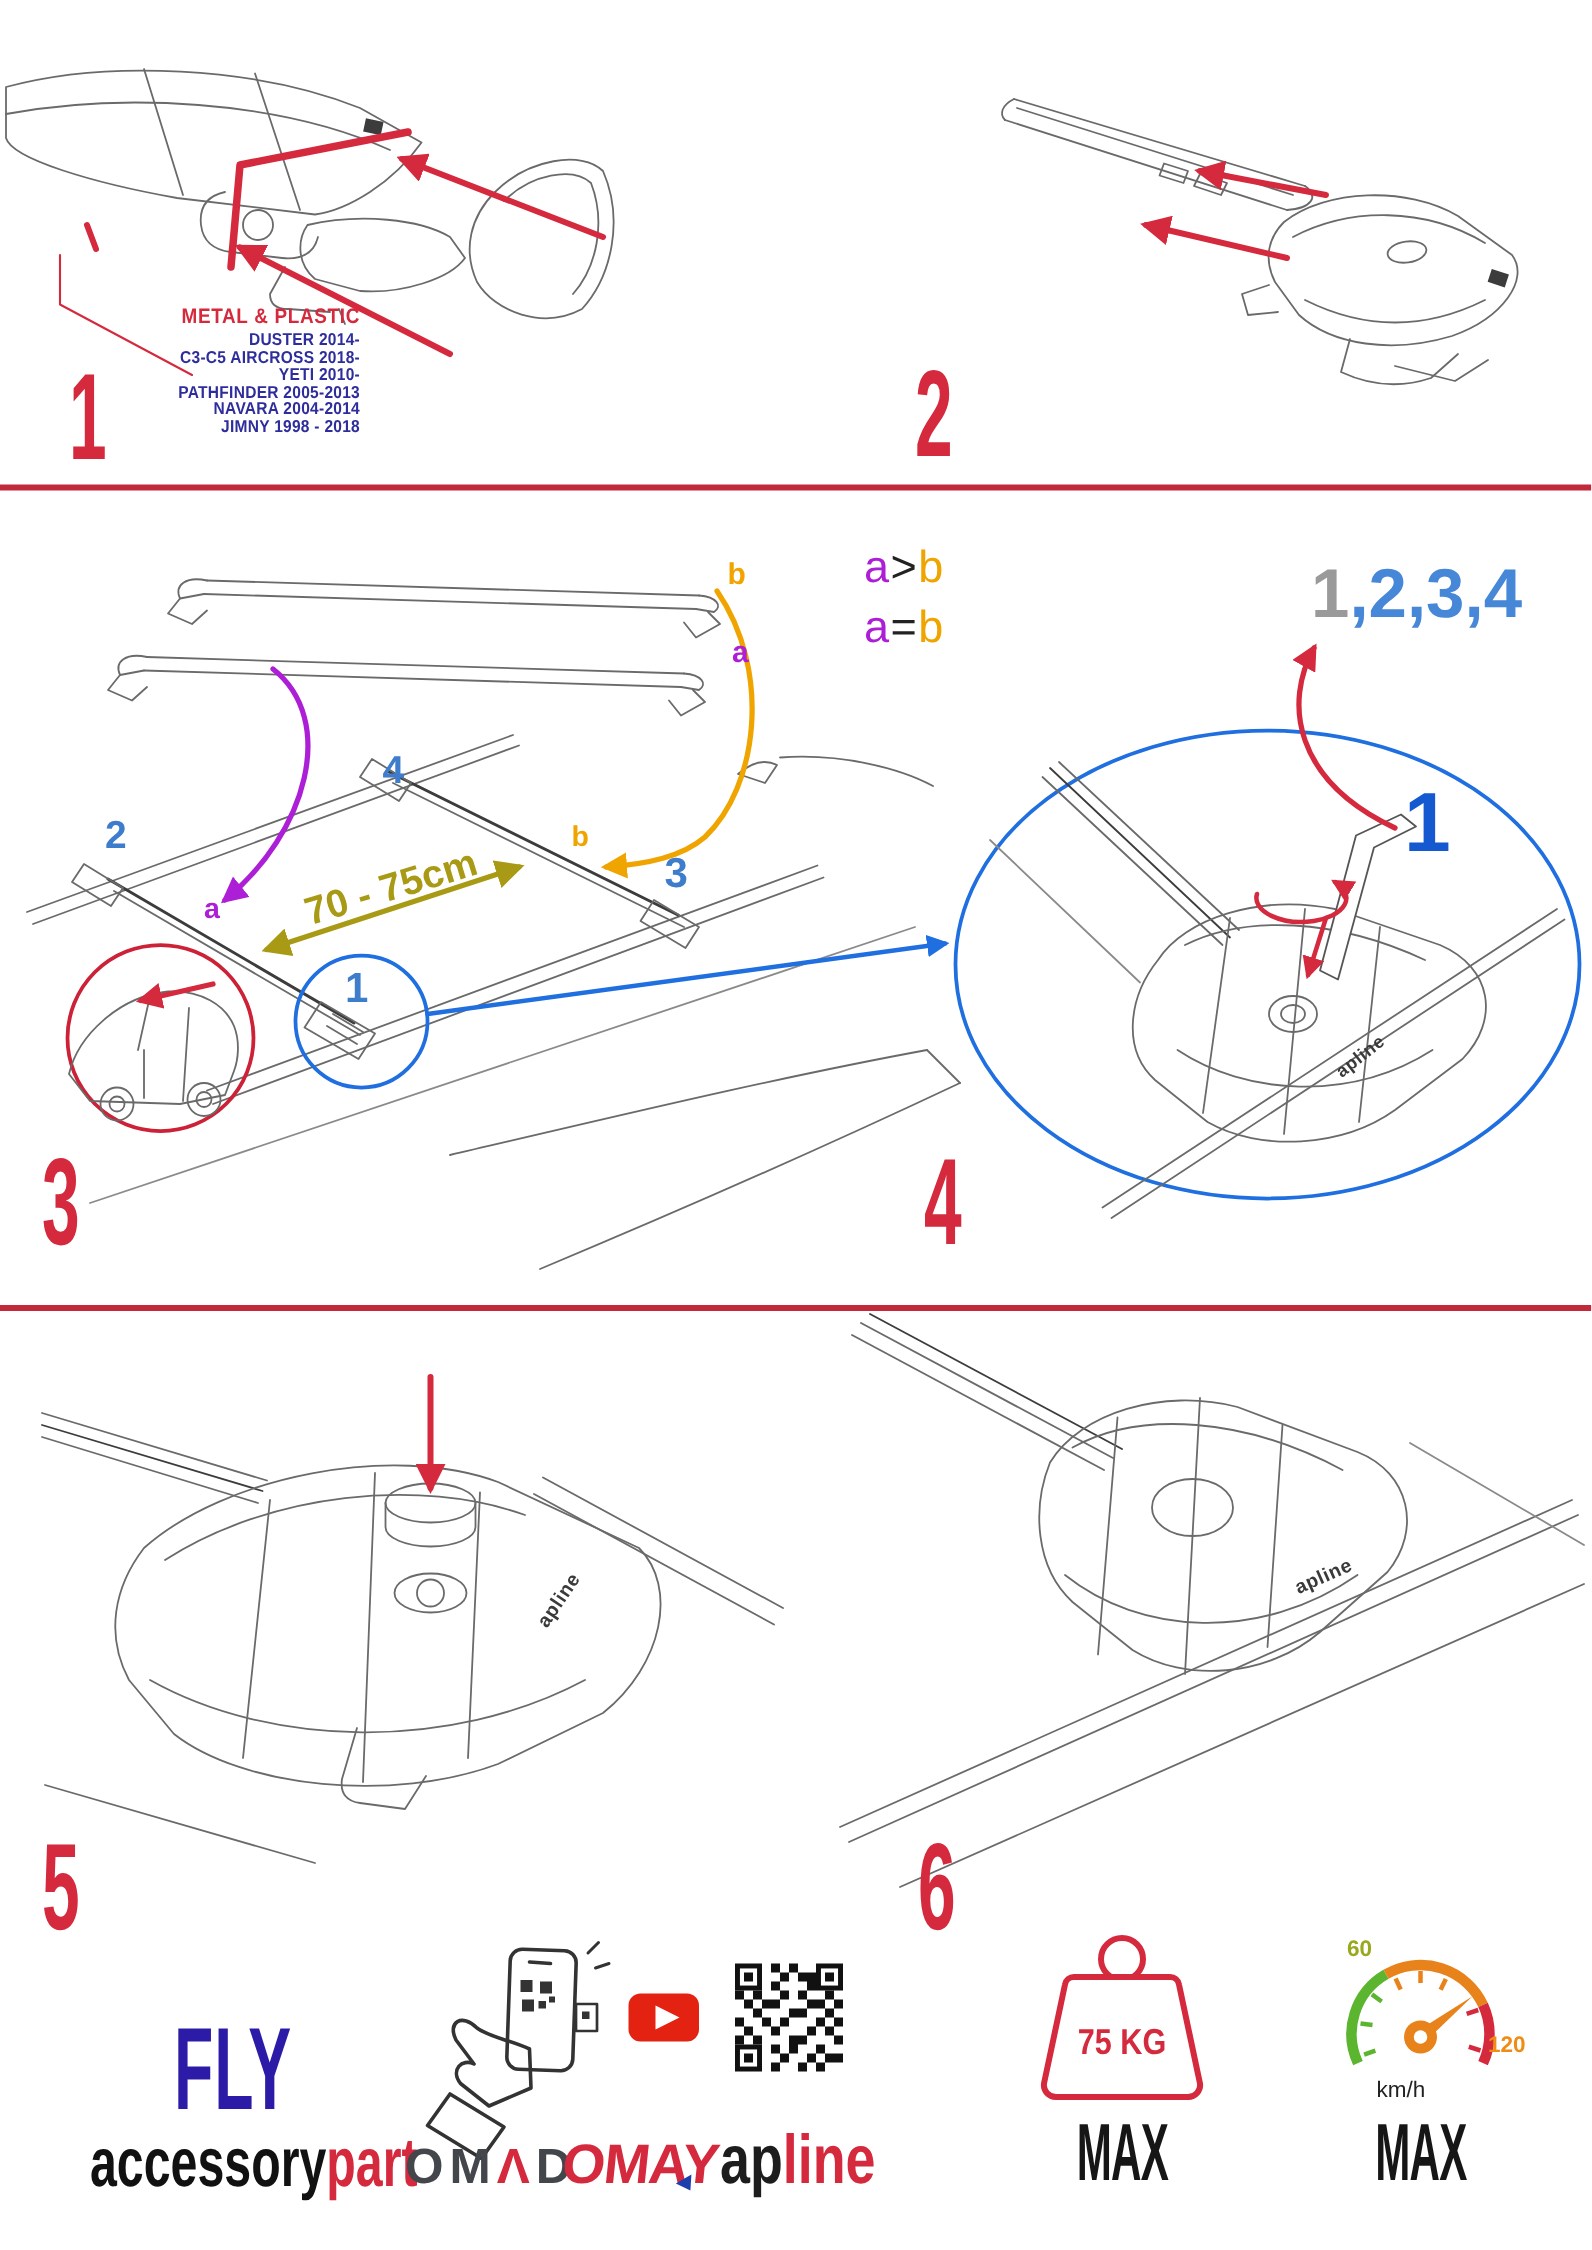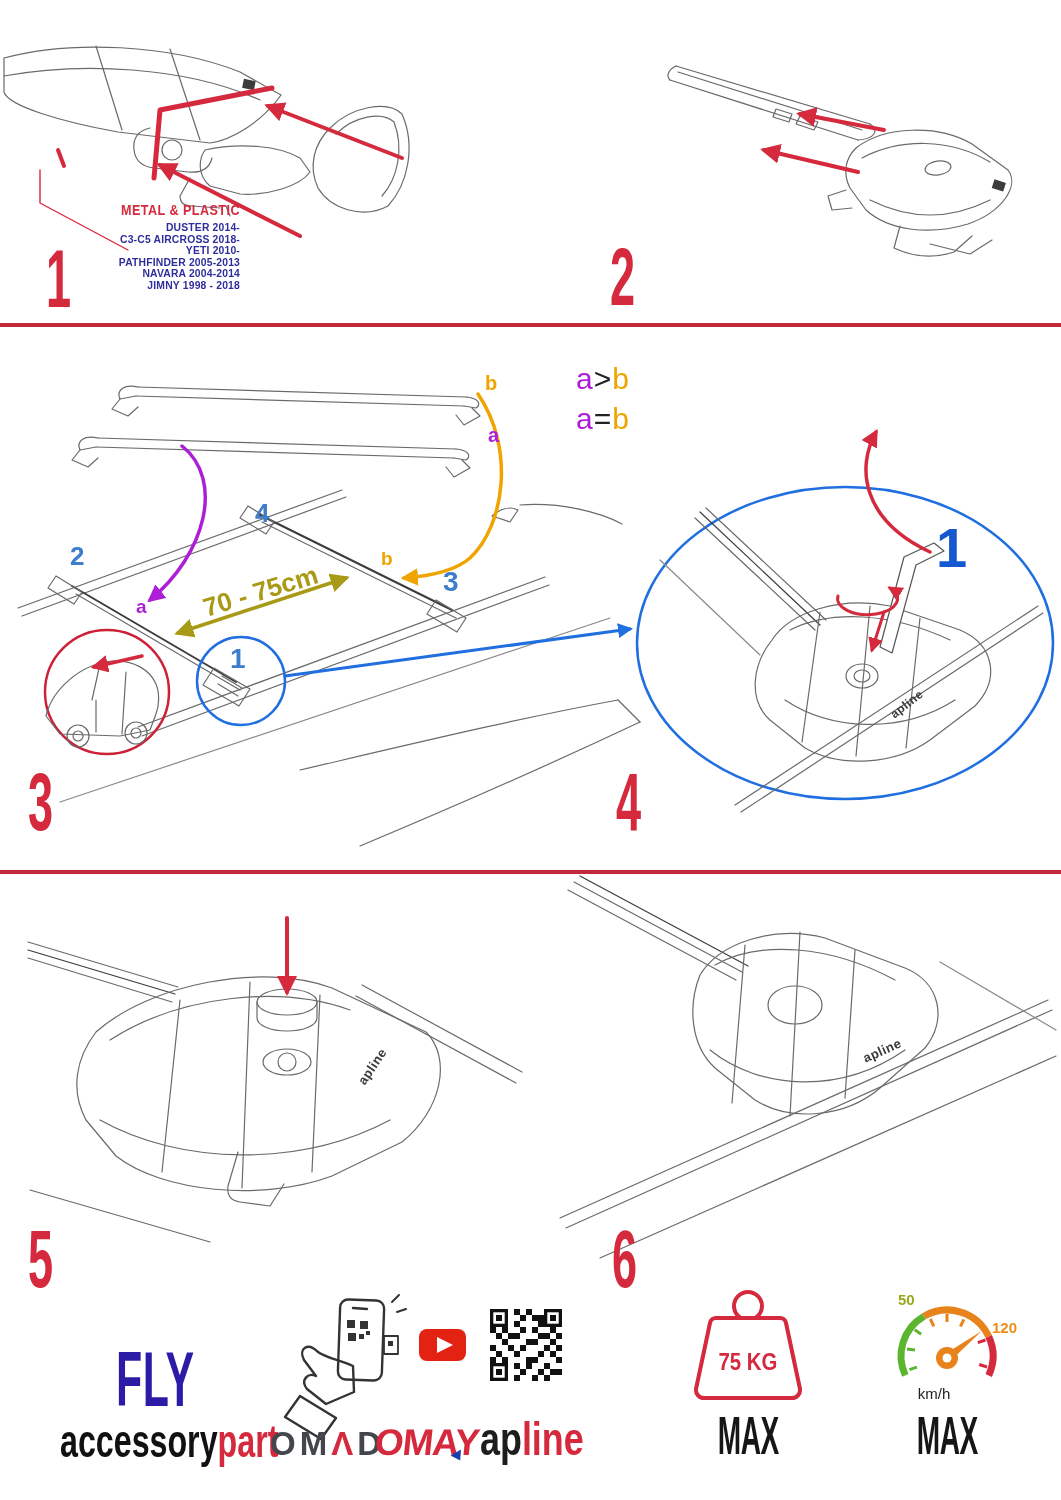--- a/index.html
+++ b/index.html
@@ -31,21 +31,21 @@
   .acc .r{color:#d5293d;}
   .omad{font-size:33px;font-weight:bold;color:#43464b;letter-spacing:4px;}
   .omad .r{color:#d5293d;}
   .omay{font-size:37px;font-weight:bold;color:#d5293d;transform:skewX(-6deg);transform-origin:left top;letter-spacing:-1px;}
   .apl{font-size:46px;font-weight:bold;transform:scaleX(.78);transform-origin:left top;}
   .apl .k{color:#1d1d1d;}
   .apl .r{color:#d5293d;}
   .kg-val{font-size:24px;font-weight:bold;color:#d5293d;transform:scaleX(.85);transform-origin:center top;}
   .max{font-size:54px;font-weight:bold;color:#161616;transform:scaleX(.52);transform-origin:center top;letter-spacing:-1px;}
   .gauge-lo{font-size:15px;font-weight:bold;color:#9aa81d;}
-  .gauge-hi{font-size:15px;font-weight:bold;color:#ee8c15;}
+  .gauge-hi{font-size:15px;font-weight:bold;color:#ee8c15;margin-top:36px;}
   .gauge-unit{font-size:15px;color:#222222;}
   .ctr{text-align:center;}
 </style>
 </head>
 <body>
 
 <div class="page">
 
   <svg class="art" width="1061" height="1500" viewBox="0 0 1061 1500">
     <defs>
@@ -330,33 +330,34 @@
   <div class="t blue-lbl" style="left:70px;top:543px;font-size:26px">2</div>
   <div class="t blue-lbl" style="left:255px;top:500px;font-size:26px">4</div>
   <div class="t blue-lbl" style="left:443px;top:568px;font-size:28px">3</div>
   <div class="t orange" style="left:381px;top:549px;font-size:19px;font-weight:bold">b</div>
   <div class="t purple" style="left:136px;top:597px;font-size:19px;font-weight:bold">a</div>
   <div class="t measure" style="left:200px;top:596px">70 - 75cm</div>
   <div class="t blue-lbl" style="left:230px;top:645px;font-size:28px">1</div>
 
   <div class="t legend" style="left:576px;top:364px"><span class="purple">a</span><span class="opk">&gt;</span><span class="orange">b</span></div>
   <div class="t legend" style="left:576px;top:404px"><span class="purple">a</span><span class="opk">=</span><span class="orange">b</span></div>
+  <div class="t seq" style="left:874px;top:372px"><span class="lead">1</span><span class="rest">,2,3,4</span></div>
   <div class="t callout-1" style="left:936px;top:520px">1</div>
   <div class="t prod-lbl" style="left:888px;top:698px;transform:rotate(-38deg)">apline</div>
 
   <div class="t prod-lbl" style="left:352px;top:1060px;transform:rotate(-56deg);font-size:13px">apline</div>
   <div class="t prod-lbl" style="left:862px;top:1044px;transform:rotate(-24deg);font-size:13px">apline</div>
 
   <div class="t fly" style="left:116px;top:1340px">FLY</div>
   <div class="t acc" style="left:60px;top:1418px"><span class="k">accessory</span><span class="r">part</span></div>
   <div class="t omad" style="left:270px;top:1427px"><span>OM</span><span class="r">Λ</span><span>D</span></div>
   <div class="t omay" style="left:377px;top:1424px">OMAY</div>
   <div class="t" style="left:452px;top:1452px;width:0;height:0;border-left:6px solid transparent;border-right:6px solid transparent;border-top:9px solid #1d3fae;transform:rotate(-30deg)"></div>
   <div class="t apl" style="left:480px;top:1416px"><span class="k">ap</span><span class="r">line</span></div>
 
   <div class="t kg-val ctr" style="left:690px;top:1350px;width:116px">75 KG</div>
   <div class="t max ctr" style="left:690px;top:1408px;width:116px">MAX</div>
-  <div class="t gauge-lo" style="left:898px;top:1292px">50</div>
+  <div class="t gauge-lo" style="left:898px;top:1292px">60</div>
   <div class="t gauge-hi" style="left:992px;top:1320px">120</div>
   <div class="t gauge-unit ctr" style="left:906px;top:1386px;width:56px">km/h</div>
   <div class="t max ctr" style="left:889px;top:1408px;width:116px">MAX</div>
 
 </div>
 
 </body></html>

